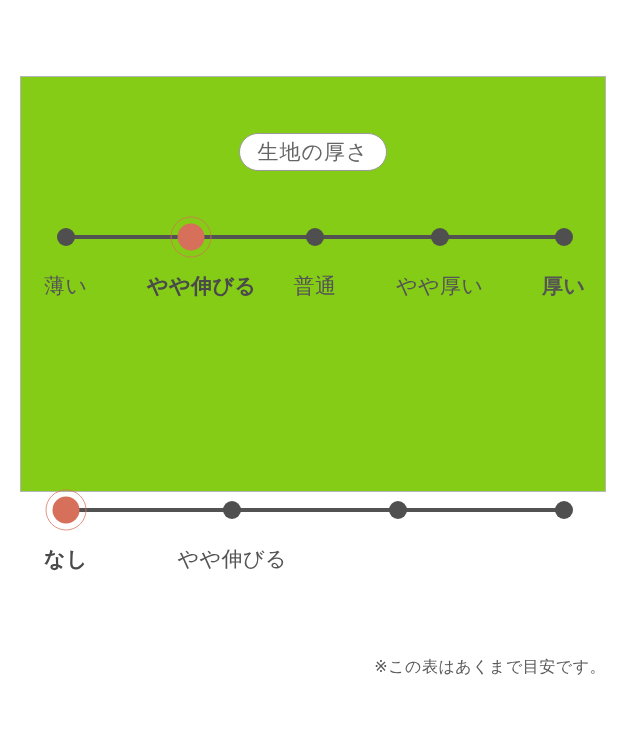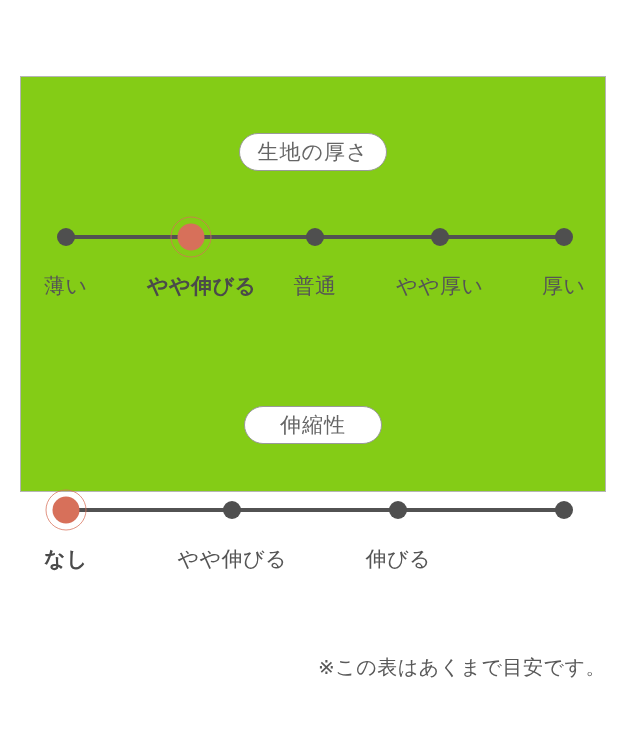--- a/index.html
+++ b/index.html
@@ -97,21 +97,21 @@
     line-height: 30px;
     white-space: nowrap;
     color: var(--label-text, #555555);
     letter-spacing: 0.5px;
   }
   .label.selected { font-weight: 700; color: #4a4a4a; }
   .footer-note {
     position: absolute;
     top: 654px;
     right: 19px;
-    font-size: 20px;
+    font-size: 16px;
     line-height: 26px;
     color: var(--footer-text, #595959);
     letter-spacing: 0.5px;
   }
 </style>
 </head>
 <body>
 
 <div class="page">
   <div class="box">
@@ -125,37 +125,33 @@
           <div class="dot selected" style="left: 25%;"></div>
           <div class="dot" style="left: 50%;"></div>
           <div class="dot" style="left: 75%;"></div>
           <div class="dot" style="left: 100%;"></div>
         </div>
       <div class="labels">
           <span class="label" style="left: 23px;">薄い</span>
           <span class="label selected" style="left: 126px;">やや伸びる</span>
           <span class="label" style="left: 272.5px; text-align: center;">普通</span>
           <span class="label" style="left: 375px; font-family: Liberation Serif, serif;">やや厚い</span>
-          <span class="label" style="left: 521px;">厚い</span>
+          <span class="label" style="left: 521px; font-weight: bold;">厚い</span>
         </div>
     </div>
 
     <div class="section s1">
-      <div class="pill-row">
-        <span class="pill">伸縮性</span>
-      </div>
       <div class="track">
           <div class="dot selected" style="left: 0%;"></div>
           <div class="dot" style="left: 33.3333%;"></div>
           <div class="dot" style="left: 66.6667%;"></div>
           <div class="dot" style="left: 100%;"></div>
         </div>
       <div class="labels">
           <span class="label selected" style="left: 23px;">なし</span>
           <span class="label" style="left: 156.5px; text-align: right;">やや伸びる</span>
-          <span class="label" style="left: 344.5px;">伸びる</span>
         </div>
     </div>
 
   </div>
 
   <div class="footer-note">※この表はあくまで目安です。</div>
 </div>
 
 </body></html>

